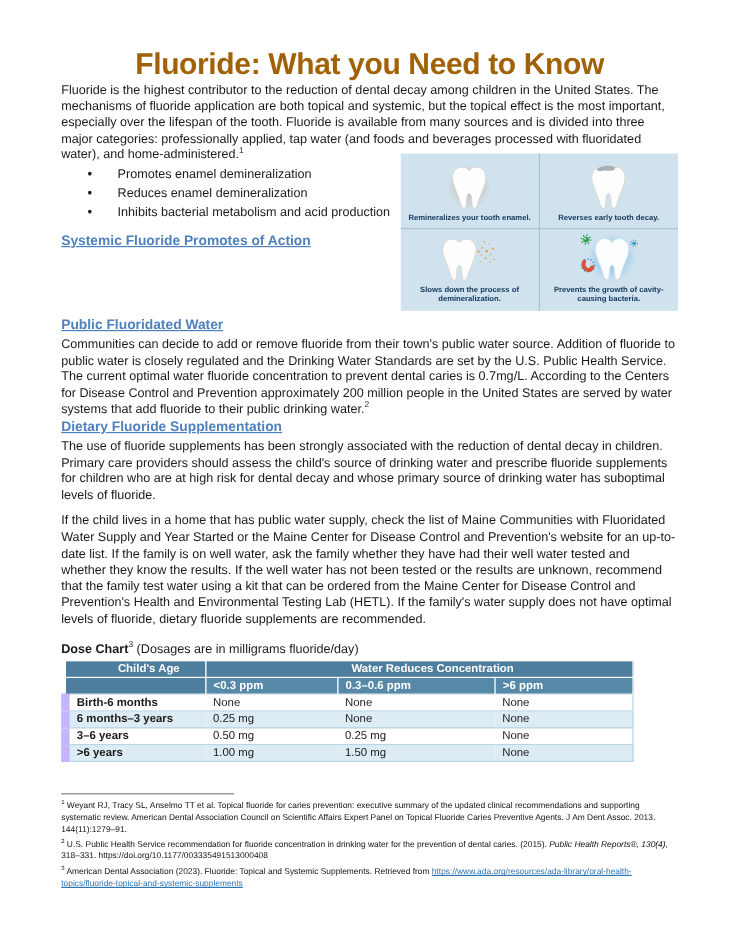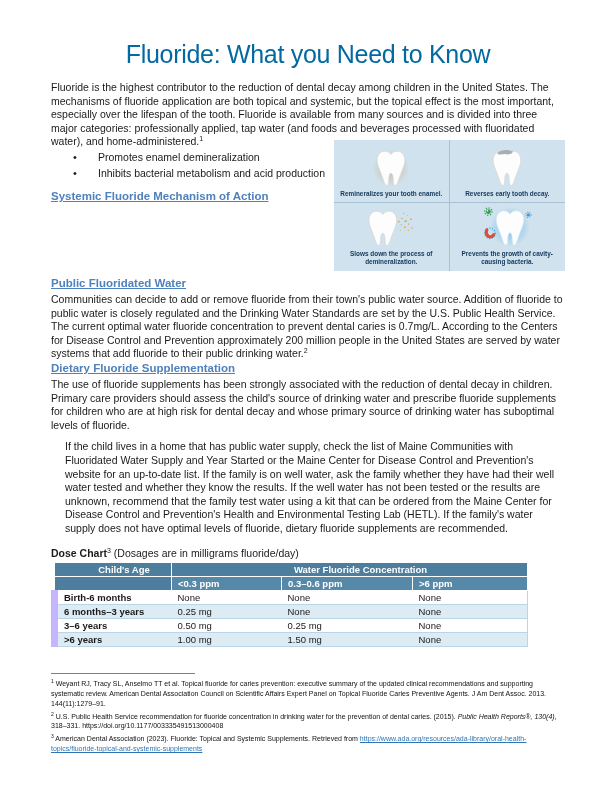--- a/index.html
+++ b/index.html
@@ -8,25 +8,24 @@
     position:relative;
     width:612px; height:792px;
     background:#ffffff;
     padding:40px 47px 0 51px;
     font-family:"Liberation Sans", sans-serif;
     color:#1a1a1a;
     overflow:hidden;
   }
   .doc-title {
     text-align:center;
-    color:#0369a1;
+    color:#a16207;
     font-size:25px;
-    font-weight:normal;
+    font-weight:bold;
     letter-spacing:-0.3px;
-    margin-bottom:12px;
   }
   .body-text { font-size:10.5px; line-height:13.6px; }
   .section-heading {
     color:#4f81bd;
     font-weight:bold;
     font-size:11.5px;
     text-decoration:underline;
     margin:10px 0 4px 0;
   }
   ul.bullets { list-style:none; margin-top:2px; }
@@ -106,38 +105,39 @@
   }
   .footnote {
     font-size:7px;
     line-height:9.6px;
     margin-bottom:3.5px;
     color:#111;
   }
   .footnote sup { font-size:5px; vertical-align:super; line-height:0; }
   .footnote .it { font-style:italic; }
   .footnote a.doc-link { color:#2e75b5; text-decoration:underline; cursor:pointer; }
-  .mt8 { margin-top:8px;margin-left:14px; }
+  .mt8 { margin-top:8px; }
 </style>
 </head>
 <body>
 
 <div class="page">
 
   <div class="doc-title">Fluoride: What you Need to Know</div>
 
   <div class="body-text"><span>Fluoride is the highest contributor to the reduction of dental decay among children in the United States. The mechanisms of fluoride application are both topical and systemic, but the topical effect is the most important, especially over the lifespan of the tooth. Fluoride is available from many sources and is divided into three major categories: professionally applied, tap water (and foods and beverages processed with fluoridated water), and home-administered.</span><sup class="ref">1</sup></div>
 
   <div class="two-col">
     <div class="left-col">
       <ul class="bullets">
         <li>Promotes enamel demineralization</li>
+        <li>Reduces enamel demineralization</li>
         <li>Inhibits bacterial metabolism and acid production</li>
       </ul>
-      <div class="section-heading">Systemic Fluoride Mechanism of Action</div>
+      <div class="section-heading">Systemic Fluoride Promotes of Action</div>
     </div>
 
     <div class="infographic">
 
       <div class="quad quad-tl">
         <svg width="96" height="40" viewBox="0 0 110 100">
           <defs>
             <radialGradient id="tanGlow" cx="50%" cy="50%" r="50%">
               <stop offset="0%" stop-color="#c9a87c" stop-opacity="0.75"></stop>
               <stop offset="100%" stop-color="#c9a87c" stop-opacity="0"></stop>
@@ -219,21 +219,21 @@
   <table class="dose-table">
     <colgroup>
         <col style="width:117px">
         <col style="width:110px">
         <col style="width:131px">
         <col style="width:115px">
       </colgroup>
     <thead>
       <tr class="hdr-row1">
         <th rowspan="1">Child's Age</th>
-        <th colspan="3">Water Fluoride Concentration</th>
+        <th colspan="3">Water Reduces Concentration</th>
       </tr>
       <tr class="hdr-row2">
         <th style="background:#4d7e9e;"></th>
         <th>&lt;0.3 ppm</th>
         <th>0.3–0.6 ppm</th>
         <th>&gt;6 ppm</th>
       </tr>
     </thead>
     <tbody>
       <tr>

